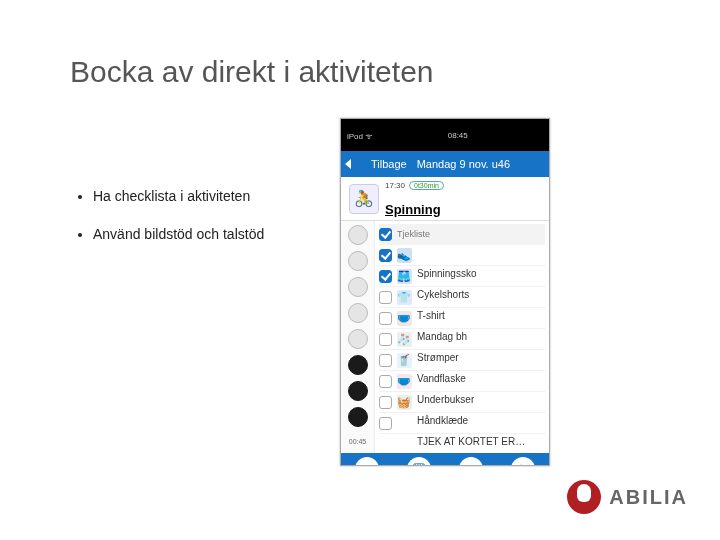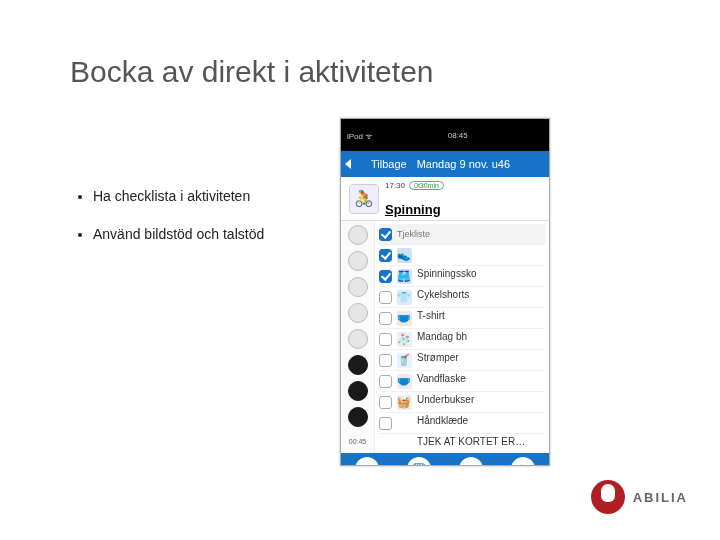--- a/index.html
+++ b/index.html
@@ -36,21 +36,21 @@
   .pic { width:15px; height:15px; border-radius:2px; flex-shrink:0; display:flex; align-items:center; justify-content:center; font-size:11px; }
   .row-label { white-space:nowrap; overflow:hidden; text-overflow:ellipsis; color:#333;margin-top:36px; }
   .section-header { background:#f3f3f3; color:#777; font-size:9px; }
 
   .toolbar { height:32px; background:#1673c6; display:flex; justify-content:space-around; align-items:center; }
   .tbtn { width:24px; height:24px; border-radius:50%; background:#fff; display:flex; align-items:center; justify-content:center; font-size:13px; color:#1673c6; }
 
   .brand { position:absolute; right:32px; bottom:26px; display:flex; align-items:center; gap:8px; }
   .brand-mark { width:34px; height:34px; border-radius:50%; background:#b01f24; position:relative; }
   .brand-mark::before { content:""; position:absolute; left:10px; top:4px; width:14px; height:18px; background:#fff; border-radius:7px 7px 6px 6px; }
-  .brand-text { font-size:13px; letter-spacing:2px; color:#666; font-weight:600; }
+  .brand-text { font-size:20px; letter-spacing:2px; color:#666; font-weight:600; }
 </style>
 </head>
 <body>
 
 <h1 class="slide-title">Bocka av direkt i aktiviteten</h1>
 
 <ul class="bullets">
   <li>Ha checklista i aktiviteten</li>
   <li>Använd bildstöd och talstöd</li>
 </ul>

